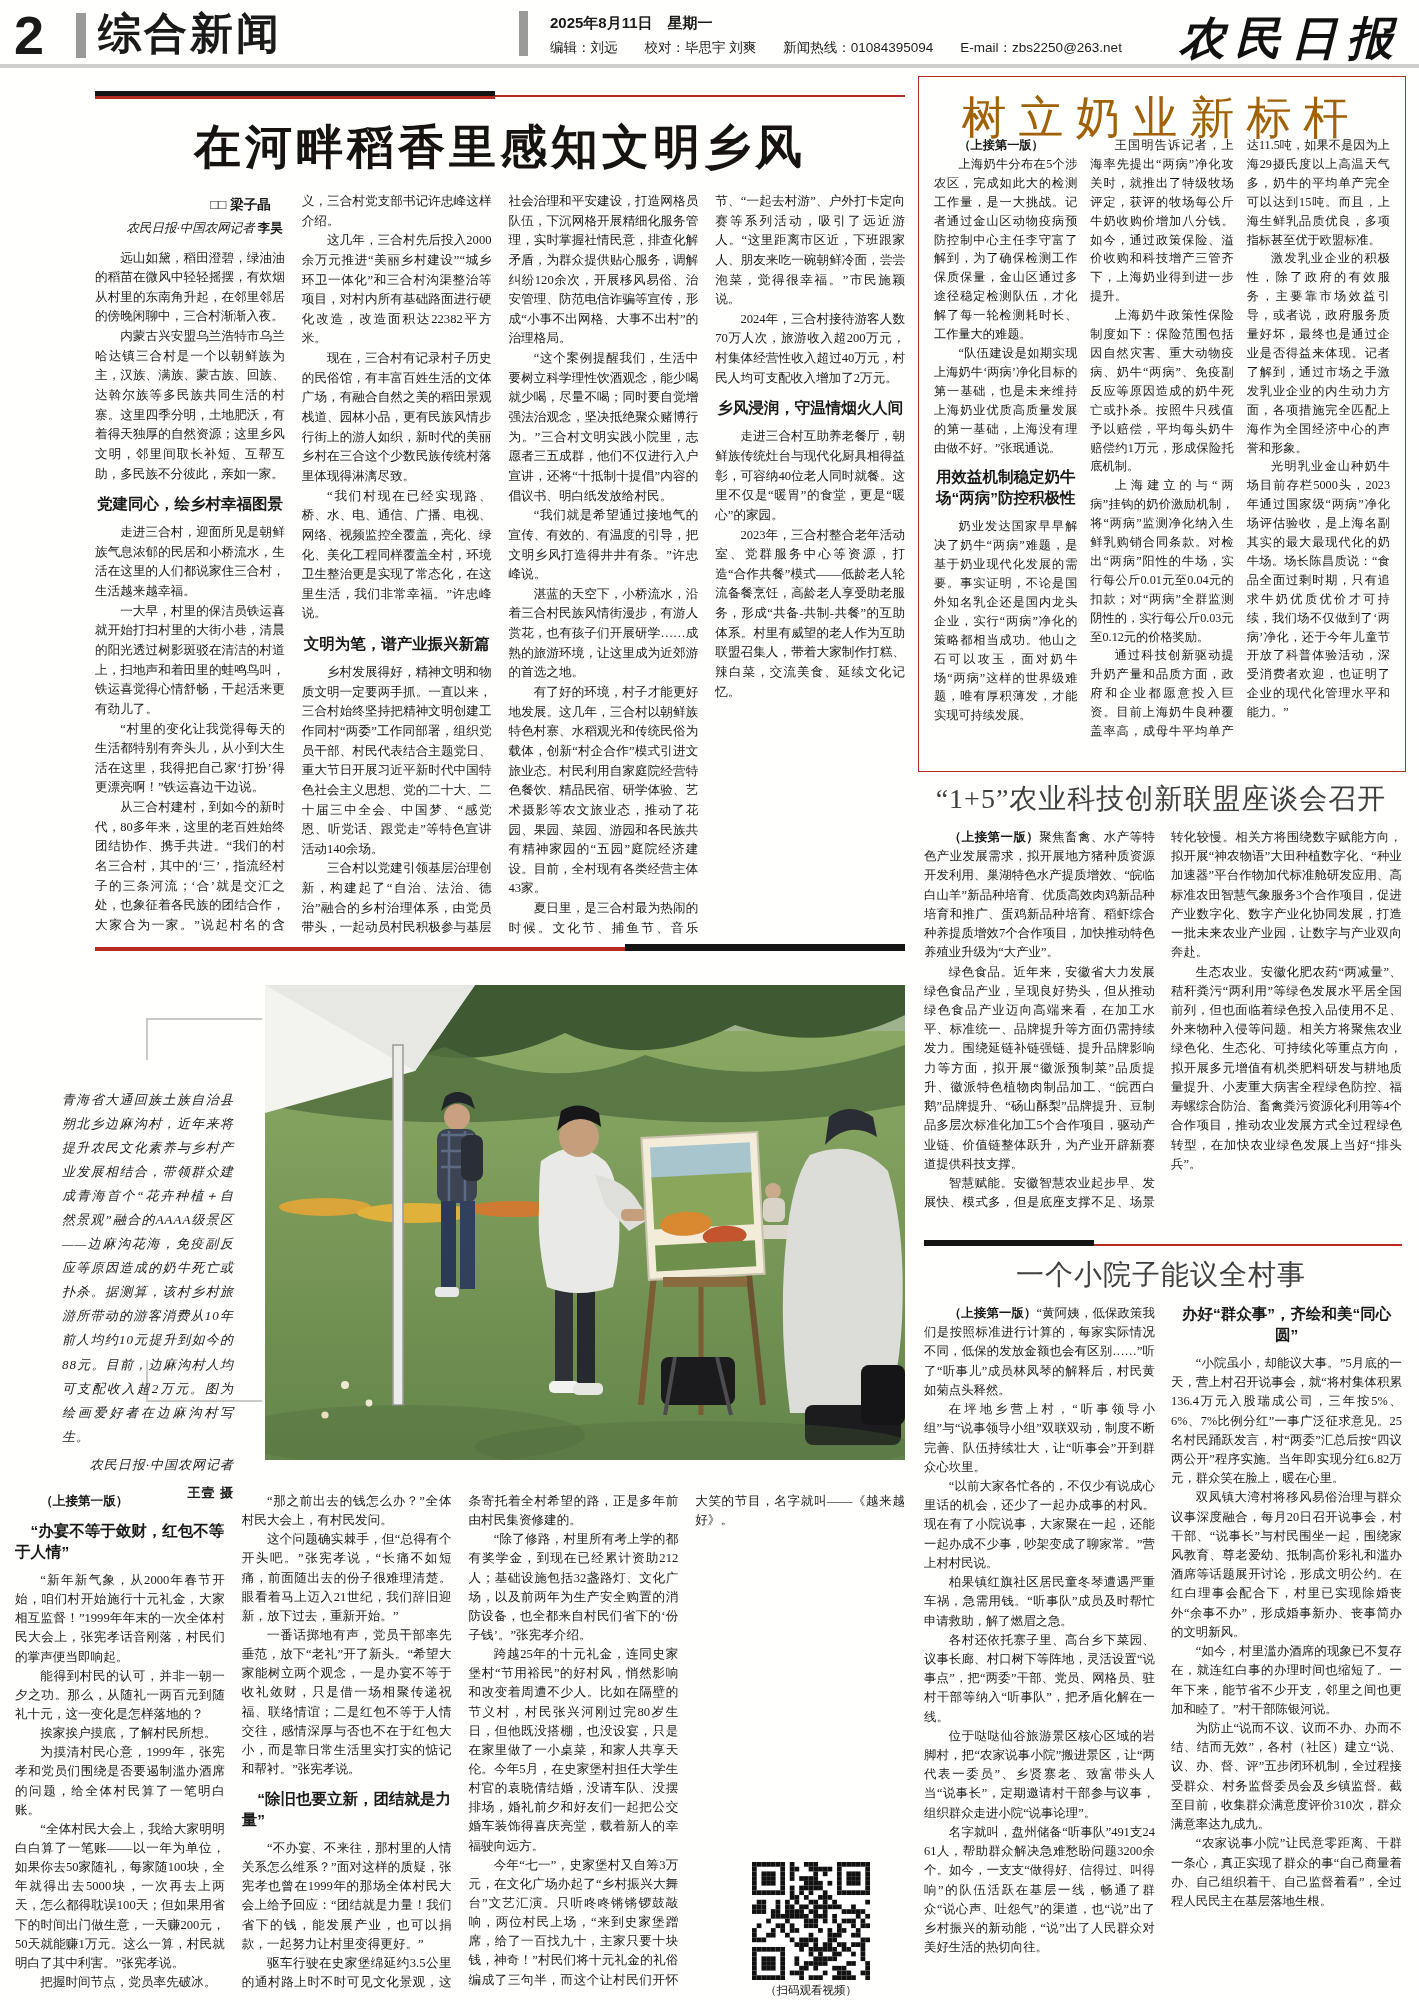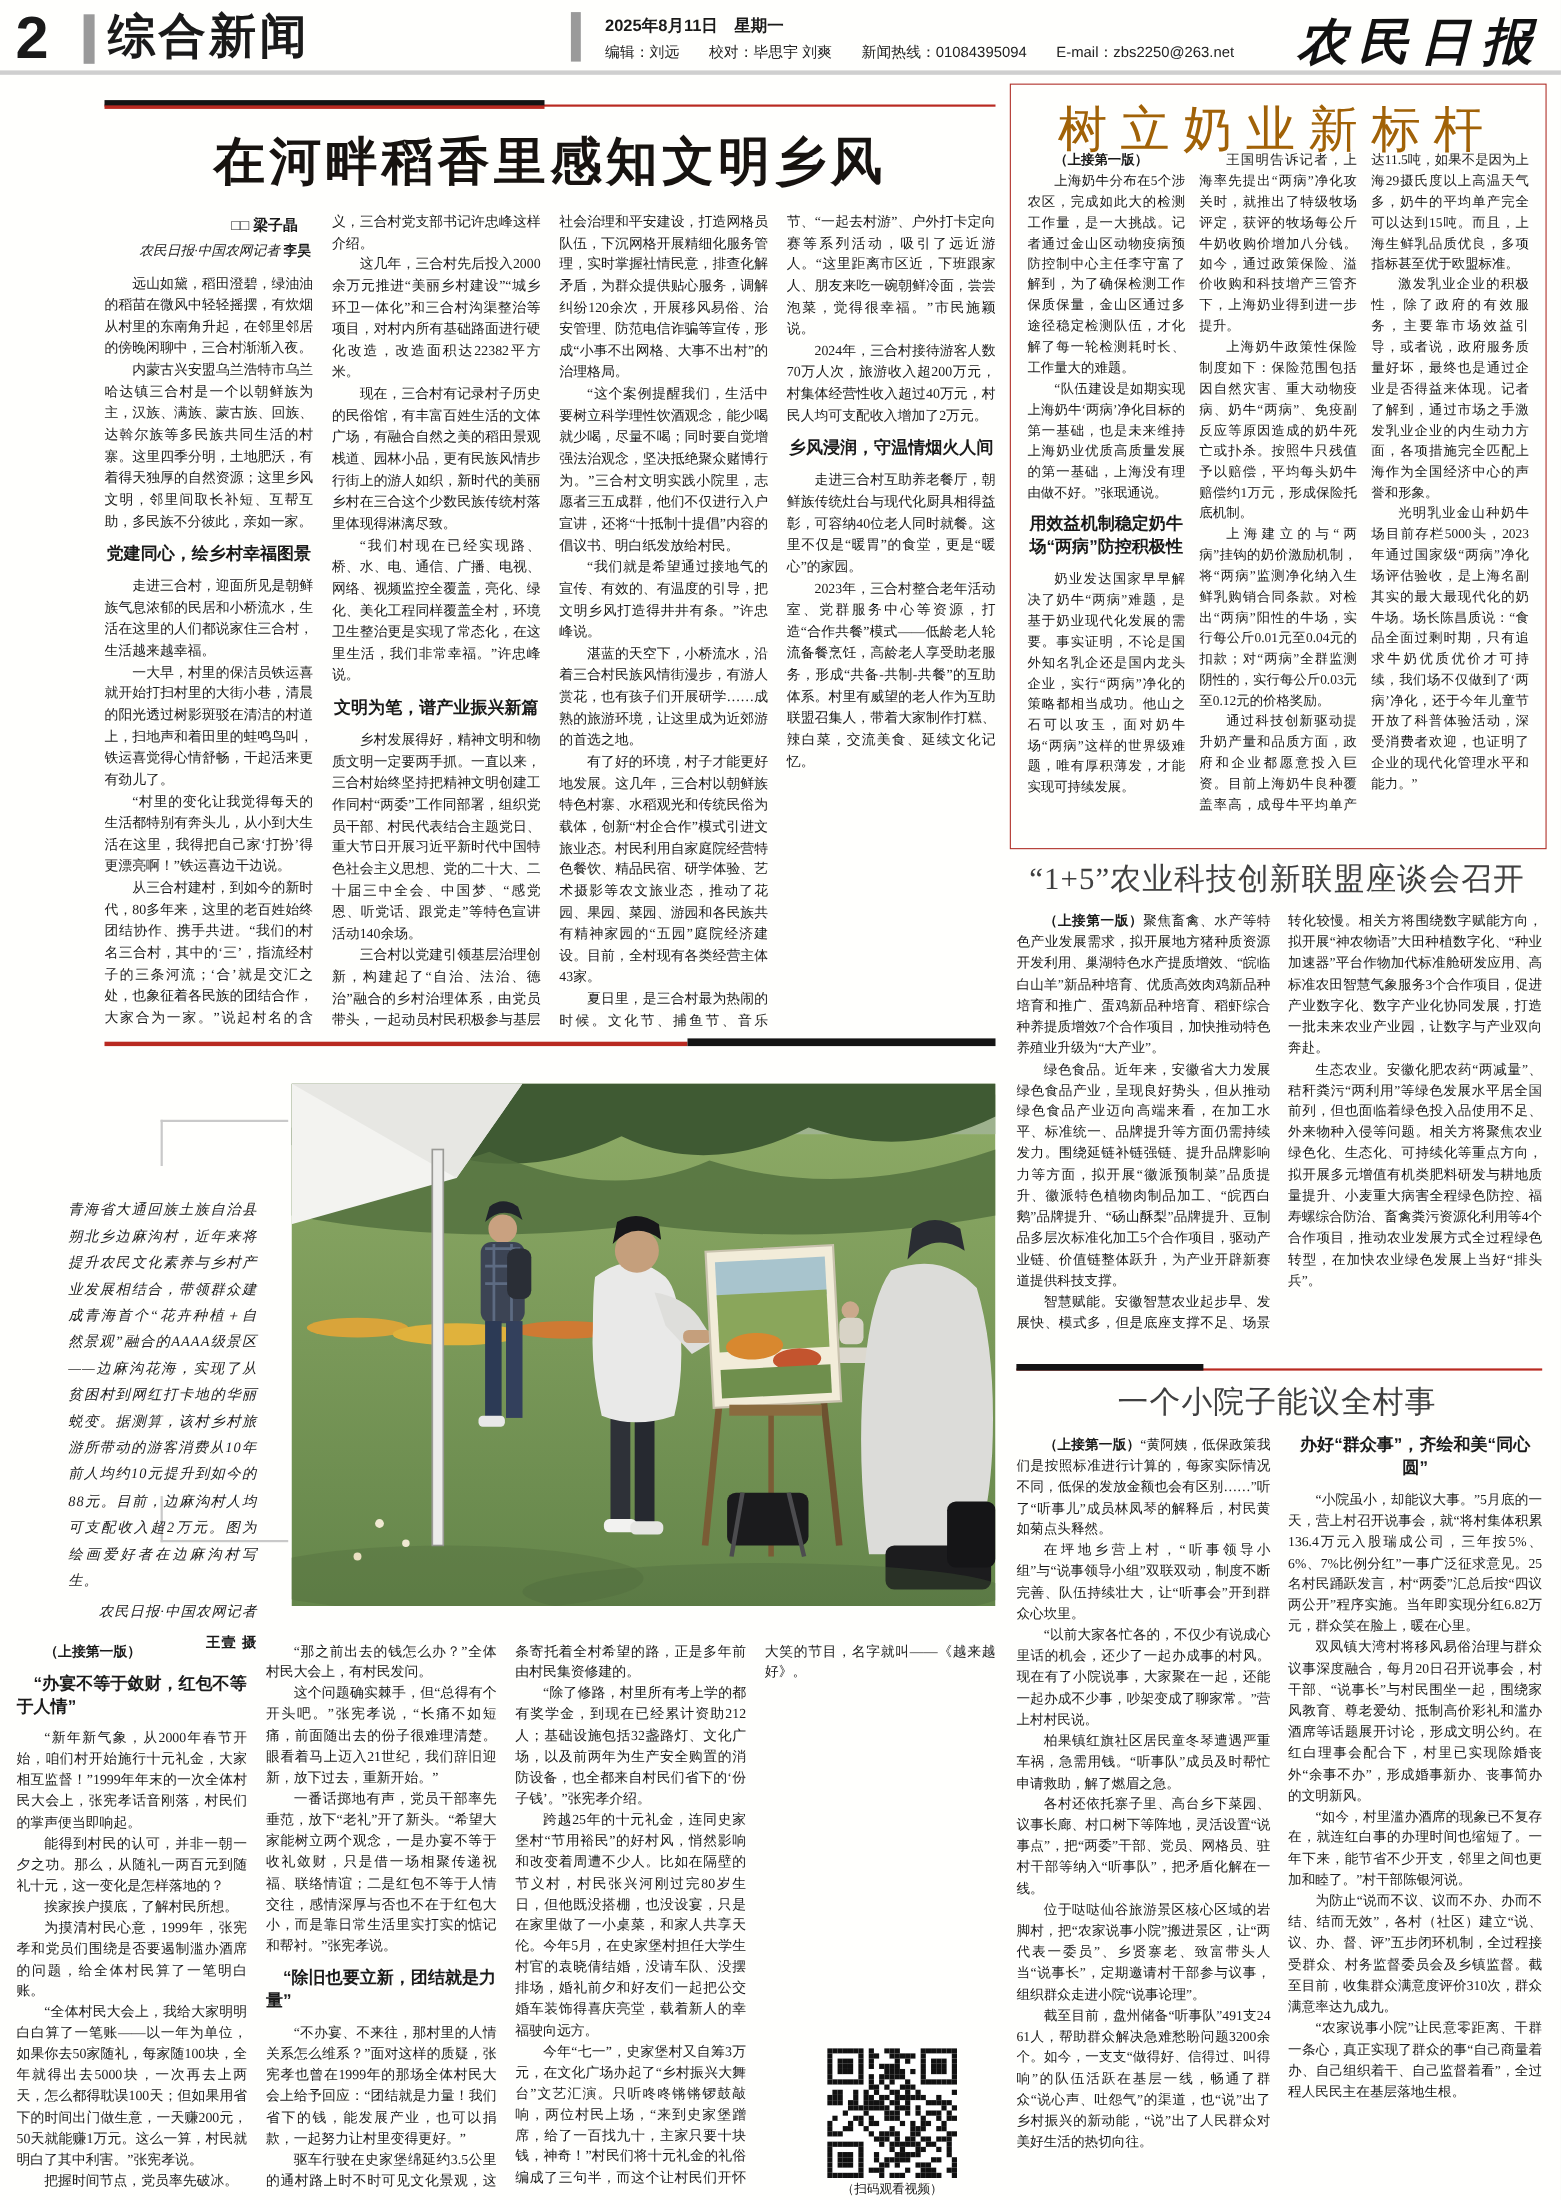--- a/index.html
+++ b/index.html
@@ -98,21 +98,21 @@
 
   <div class="abs rule-red" style="left:95px;top:947px;width:530px;height:4px;"></div>
   <div class="abs rule-black" style="left:625px;top:944px;width:280px;height:7px;"></div>
 
   <div class="abs corner" style="left:146px;top:1018px;width:116px;height:2px;"></div>
   <div class="abs corner" style="left:146px;top:1018px;width:2px;height:42px;"></div>
   <div class="abs corner" style="left:146px;top:1360px;width:2px;height:42px;"></div>
   <div class="abs corner" style="left:146px;top:1400px;width:116px;height:2px;"></div>
 
   <div class="abs caption" style="left:62px;top:1088px;width:172px;">
-    <div>青海省大通回族土族自治县朔北乡边麻沟村，近年来将提升农民文化素养与乡村产业发展相结合，带领群众建成青海首个“花卉种植＋自然景观”融合的AAAA级景区——边麻沟花海，实现了从贫困村到网红打卡地的华丽蜕变。据测算，该村乡村旅游所带动的游客消费从10年前人均约10元提升到如今的88元。目前，边麻沟村人均可支配收入超2万元。图为绘画爱好者在边麻沟村写生。</div>
+    <div>青海省大通回族土族自治县朔北乡边麻沟村，近年来将提升农民文化素养与乡村产业发展相结合，带领群众建成青海首个“花卉种植＋自然景观”融合的AAAA级景区——边麻沟花海，免疫副反应等原因造成的奶牛死亡或扑杀。据测算，该村乡村旅游所带动的游客消费从10年前人均约10元提升到如今的88元。目前，边麻沟村人均可支配收入超2万元。图为绘画爱好者在边麻沟村写生。</div>
     <div class="credit">农民日报·中国农网记者</div>
     <div class="credit"><b>王壹 摄</b></div>
   </div>
 
   <div class="abs" style="left:265px;top:985px;width:640px;height:475px;">
     <svg width="640" height="475" viewBox="0 0 640 475">
       <defs>
         <linearGradient id="grass" x1="0" y1="0" x2="0" y2="1">
           <stop offset="0" stop-color="#8fac67"></stop>
             <stop offset="1" stop-color="#64854a"></stop>
@@ -234,21 +234,21 @@
   <div class="abs rule-red" style="left:924px;top:1244px;width:478px;height:2px;"></div>
   <div class="abs rule-black" style="left:924px;top:1240px;width:170px;height:6px;"></div>
   <div class="abs rail-title2" style="left:918px;top:1256px;width:486px;">一个小院子能议全村事</div>
   <div class="abs col-flow body-rail2" style="left:924px;top:1304px;width:478px;height:690px;">
       <p><span class="lead-tag">（上接第一版）</span>“黄阿姨，低保政策我们是按照标准进行计算的，每家实际情况不同，低保的发放金额也会有区别……”听了“听事儿”成员林凤琴的解释后，村民黄如菊点头释然。</p>
       <p>在坪地乡营上村，“听事领导小组”与“说事领导小组”双联双动，制度不断完善、队伍持续壮大，让“听事会”开到群众心坎里。</p>
       <p>“以前大家各忙各的，不仅少有说成心里话的机会，还少了一起办成事的村风。现在有了小院说事，大家聚在一起，还能一起办成不少事，吵架变成了聊家常。”营上村村民说。</p>
       <p>柏果镇红旗社区居民童冬琴遭遇严重车祸，急需用钱。“听事队”成员及时帮忙申请救助，解了燃眉之急。</p>
       <p>各村还依托寨子里、高台乡下菜园、议事长廊、村口树下等阵地，灵活设置“说事点”，把“两委”干部、党员、网格员、驻村干部等纳入“听事队”，把矛盾化解在一线。</p>
       <p>位于哒哒仙谷旅游景区核心区域的岩脚村，把“农家说事小院”搬进景区，让“两代表一委员”、乡贤寨老、致富带头人当“说事长”，定期邀请村干部参与议事，组织群众走进小院“说事论理”。</p>
-      <p>截至目前，盘州储备“听事队”491支2461人，帮助群众解决急难愁盼问题3200余个。如今，一支支“做得好、信得过、叫得响”的队伍活跃在基层一线，畅通了群众“说心声、吐怨气”的渠道，也“说”出了乡村振兴的新动能，“说”出了人民群众对美好生活的热切向往。</p>
+      <p>名字就叫，盘州储备“听事队”491支2461人，帮助群众解决急难愁盼问题3200余个。如今，一支支“做得好、信得过、叫得响”的队伍活跃在基层一线，畅通了群众“说心声、吐怨气”的渠道，也“说”出了乡村振兴的新动能，“说”出了人民群众对美好生活的热切向往。</p>
       <div class="subhead">办好“群众事”，齐绘和美“同心圆”</div>
       <p>“小院虽小，却能议大事。”5月底的一天，营上村召开说事会，就“将村集体积累136.4万元入股瑞成公司，三年按5%、6%、7%比例分红”一事广泛征求意见。25名村民踊跃发言，村“两委”汇总后按“四议两公开”程序实施。当年即实现分红6.82万元，群众笑在脸上，暖在心里。</p>
       <p>双凤镇大湾村将移风易俗治理与群众议事深度融合，每月20日召开说事会，村干部、“说事长”与村民围坐一起，围绕家风教育、尊老爱幼、抵制高价彩礼和滥办酒席等话题展开讨论，形成文明公约。在红白理事会配合下，村里已实现除婚丧外“余事不办”，形成婚事新办、丧事简办的文明新风。</p>
       <p>“如今，村里滥办酒席的现象已不复存在，就连红白事的办理时间也缩短了。一年下来，能节省不少开支，邻里之间也更加和睦了。”村干部陈银河说。</p>
       <p>为防止“说而不议、议而不办、办而不结、结而无效”，各村（社区）建立“说、议、办、督、评”五步闭环机制，全过程接受群众、村务监督委员会及乡镇监督。截至目前，收集群众满意度评价310次，群众满意率达九成九。</p>
       <p>“农家说事小院”让民意零距离、干群一条心，真正实现了群众的事“自己商量着办、自己组织着干、自己监督着看”，全过程人民民主在基层落地生根。</p>
     </div>
 
   <div class="abs col-flow body-bottom" style="left:15px;top:1492px;width:890px;height:502px;">
       <p><span class="lead-tag">（上接第一版）</span></p>

